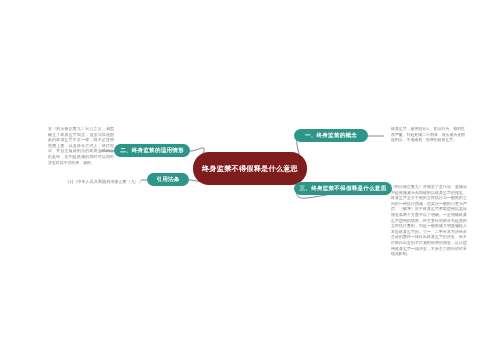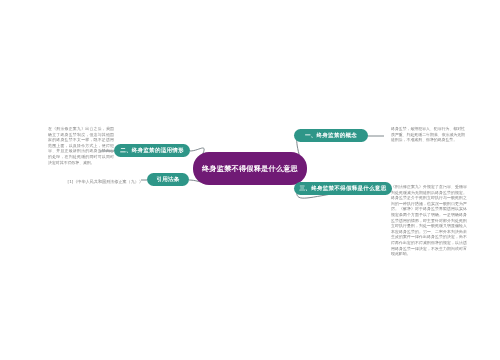--- a/index.html
+++ b/index.html
@@ -12,21 +12,21 @@
   svg.links{position:absolute;left:0;top:0;width:500px;height:360px;pointer-events:none;}
 
   .node{
     position:absolute;box-sizing:border-box;
     display:flex;align-items:center;justify-content:center;
     text-align:center;color:#ffffff;
     letter-spacing:.2px;
   }
   .center-node{
     left:193px;top:152px;width:114px;height:33px;
-    background:#701a75;border-radius:16px;
+    background:#7f1d1d;border-radius:16px;
     font-size:7.2px;line-height:10px;font-weight:bold;
     padding:2px 6px;
   }
   .branch-node{
     background:#2e9688;border-radius:9px;
     font-size:5.6px;line-height:7px;font-weight:bold;
     padding:1px 5px;height:13px;white-space:nowrap;
   }
   .n-concept{left:294px;top:129px;width:74px;}
   .n-situation{left:114px;top:144px;width:76px;}

